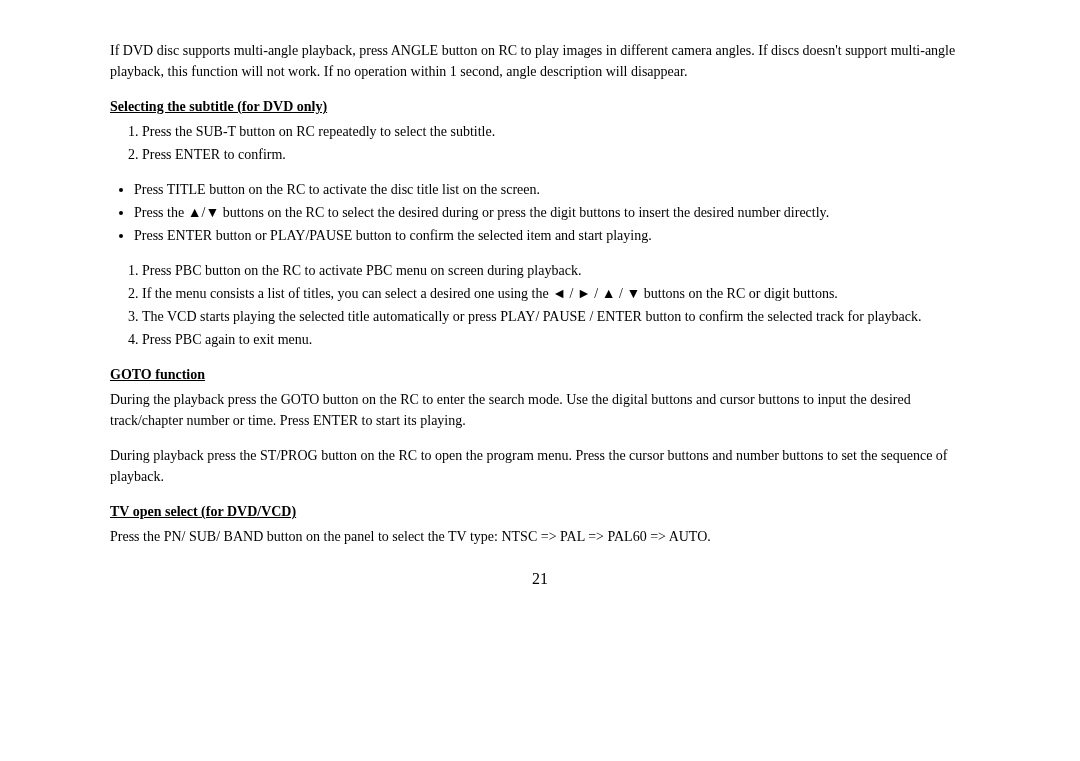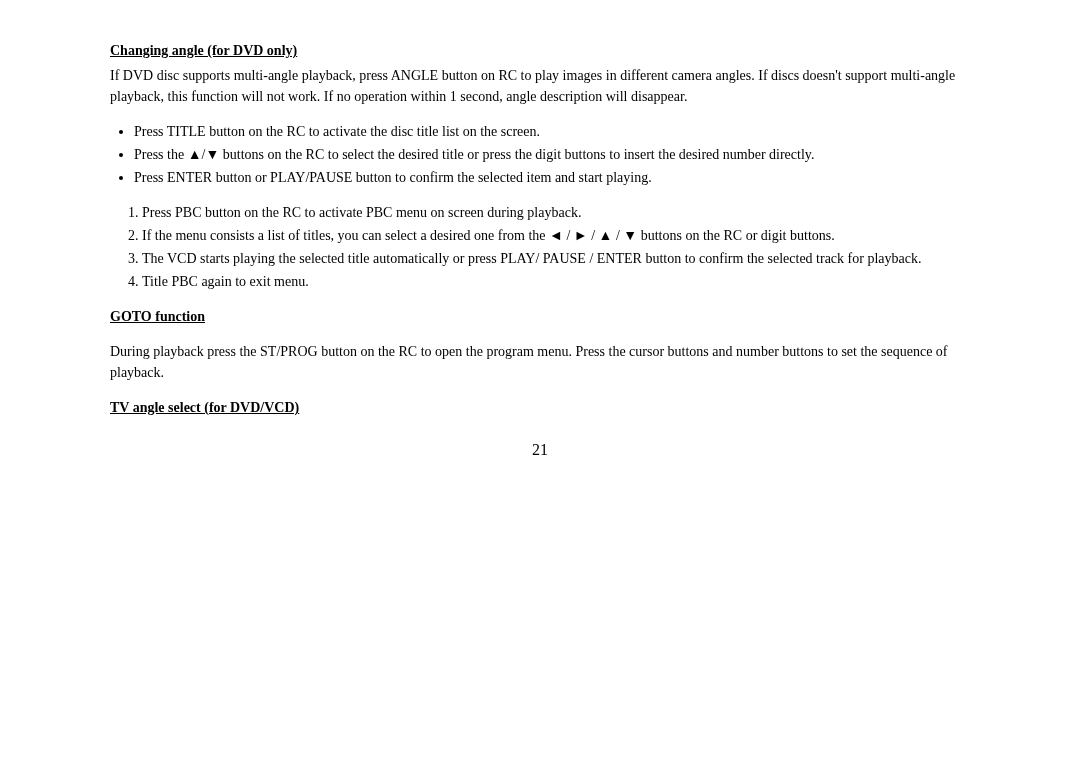--- a/index.html
+++ b/index.html
@@ -64,51 +64,57 @@
       margin-top: 20px;
       font-size: 16px;
     }
   </style>
 </head>
 <body>
 
 <div class="page">
 
   <div class="section">
-    <div class="section-title">Changing angle (for DVD only)</div>
     <div class="section-body">If DVD disc supports multi-angle playback, press ANGLE button on RC to play images in different camera angles. If discs doesn't support multi-angle playback, this function will not work. If no operation within 1 second, angle description will disappear.</div>
   </div>
 
   <div class="section">
+    <div class="section-title">Selecting the subtitle (for DVD only)</div>
+    <ol>
+      <li>Press the SUB-T button on RC repeatedly to select the subtitle.</li>
+      <li>Press ENTER to confirm.</li>
+    </ol>
   </div>
 
   <div class="section">
     <ul>
       <li>Press TITLE button on the RC to activate the disc title list on the screen.</li>
-      <li>Press the ▲/▼ buttons on the RC to select the desired title or press the digit buttons to insert the desired number directly.</li>
+      <li>Press the ▲/▼ buttons on the RC to select the desired during or press the digit buttons to insert the desired number directly.</li>
       <li>Press ENTER button or PLAY/PAUSE button to confirm the selected item and start playing.</li>
     </ul>
   </div>
 
   <div class="section">
     <ol>
       <li>Press PBC button on the RC to activate PBC menu on screen during playback.</li>
-      <li>If the menu consists a list of titles, you can select a desired one from the ◄ / ► / ▲ / ▼ buttons on the RC or digit buttons.</li>
+      <li>If the menu consists a list of titles, you can select a desired one using the ◄ / ► / ▲ / ▼ buttons on the RC or digit buttons.</li>
       <li>The VCD starts playing the selected title automatically or press PLAY/ PAUSE / ENTER button to confirm the selected track for playback.</li>
-      <li>Title PBC again to exit menu.</li>
+      <li>Press PBC again to exit menu.</li>
     </ol>
   </div>
 
   <div class="section">
     <div class="section-title">GOTO function</div>
+    <div class="section-body">During the playback press the GOTO button on the RC to enter the search mode. Use the digital buttons and cursor buttons to input the desired track/chapter number or time. Press ENTER to start its playing.</div>
   </div>
 
   <div class="section">
     <div class="section-body">During playback press the ST/PROG button on the RC to open the program menu. Press the cursor buttons and number buttons to set the sequence of playback.</div>
   </div>
 
   <div class="section">
-    <div class="section-title">TV angle select (for DVD/VCD)</div>
+    <div class="section-title">TV open select (for DVD/VCD)</div>
+    <div class="section-body">Press the PN/ SUB/ BAND button on the panel to select the TV type: NTSC =&gt; PAL =&gt; PAL60 =&gt; AUTO.</div>
   </div>
 
   <div class="page-number">21</div>
 
 </div>
 
 </body></html>

